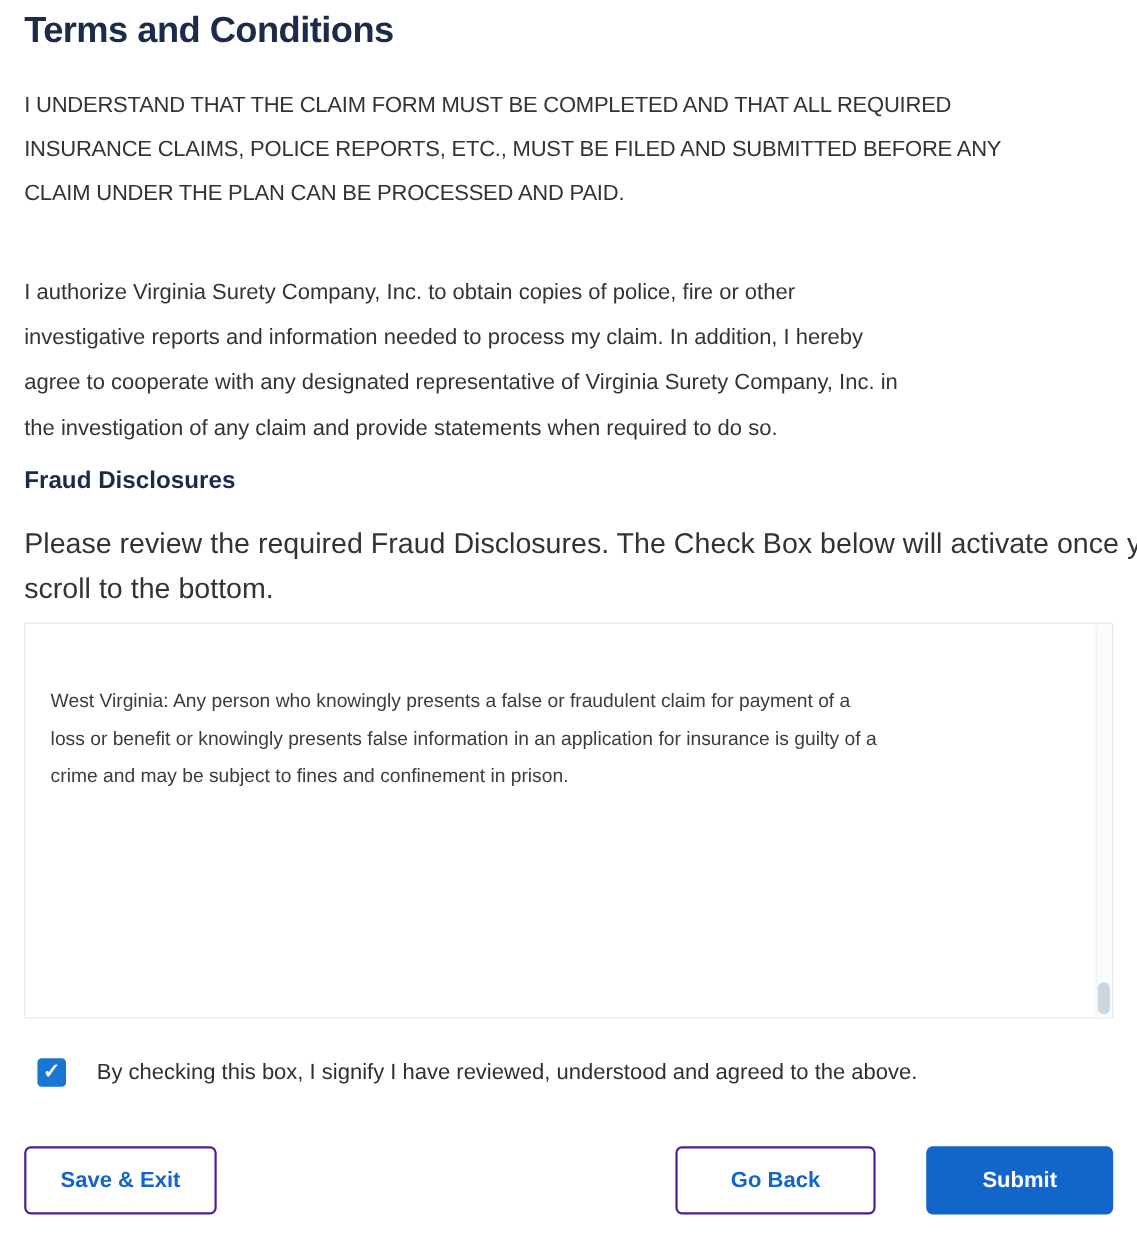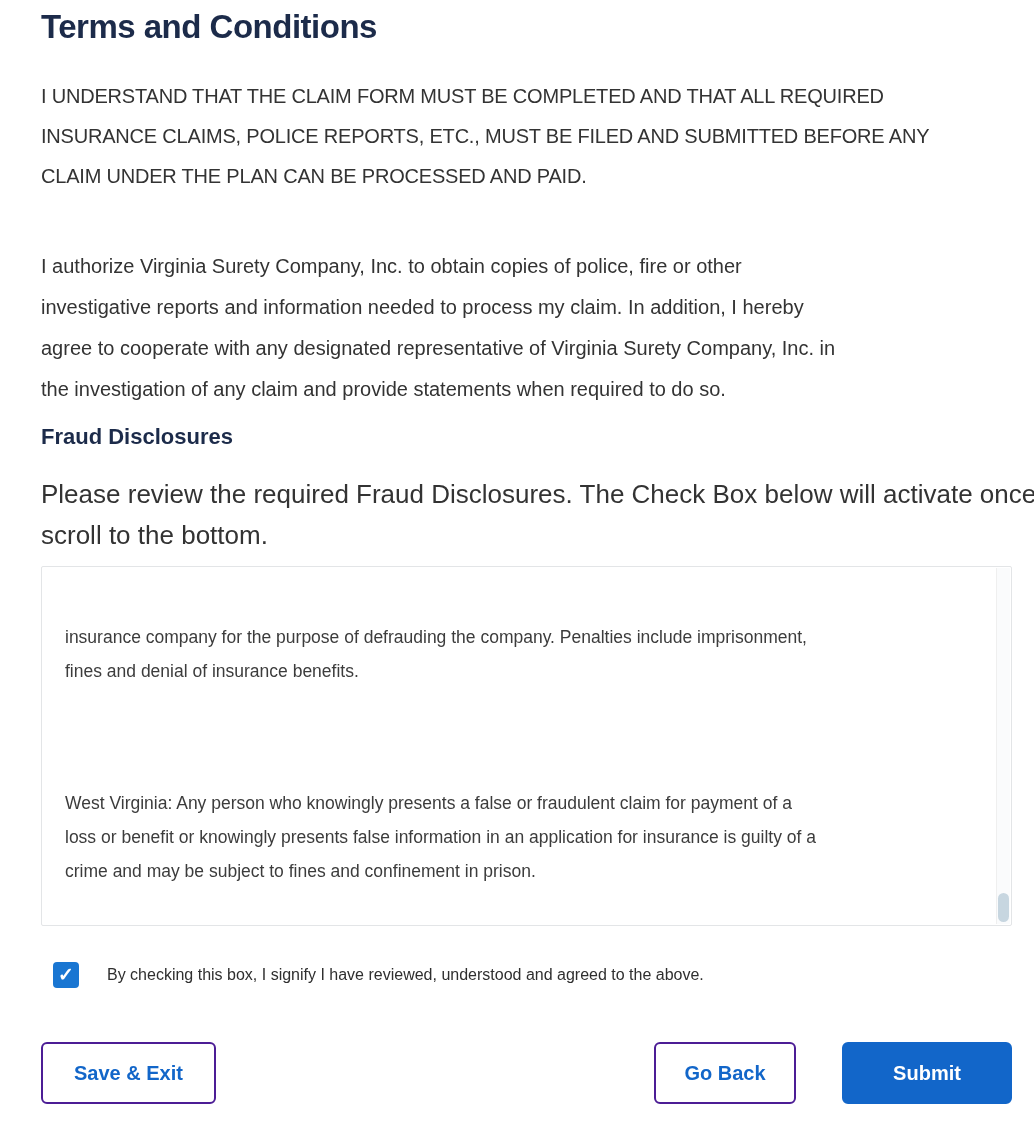--- a/index.html
+++ b/index.html
@@ -4,21 +4,21 @@
 <style>
   * { box-sizing: border-box; }
   html, body { margin: 0; padding: 0; }
   body {
     width: 1034px; height: 1130px;
     background: #ffffff;
     font-family: "Liberation Sans", sans-serif;
     color: #333333;
     overflow: hidden;
   }
-  .page { padding: 4px 22px 0 22px; margin-left: 19px; }
+  .page { padding: 4px 22px 0 22px; }
 
   h1.page-title {
     margin: 2px 0 0 0;
     font-size: 33px;
     line-height: 42px;
     font-weight: bold;
     color: #1c2b4a;
     letter-spacing: -0.5px;
   }
 
@@ -105,21 +105,21 @@
     cursor: pointer;
   }
   .checkbox .check {
     color: #ffffff;
     font-size: 19px;
     font-weight: bold;
     line-height: 1;
     transform: translateY(-1px);
   }
   .agree-label {
-    font-size: 16px;
+    font-size: 20px;
     color: #2f2f2f;
   }
 
   .actions {
     margin-top: 54px;
     display: flex;
     align-items: center;
   }
   .btn {
     height: 62px;
@@ -133,21 +133,21 @@
     background: #ffffff;
     border: 2px solid #4c1d95;
     color: #1266c9;
   }
   .btn.primary {
     background: #1266c9;
     border: 2px solid #1266c9;
     color: #ffffff;
   }
   .btn.save-exit { width: 175px; }
-  .btn.go-back  { width: 142px; margin-right: 46px; }
+  .btn.go-back  { width: 182px; margin-right: 46px; }
   .btn.submit   { width: 170px; }
   .actions .spacer { flex: 1; }
 </style>
 </head>
 <body>
 
 <main class="page">
 
   <h1 class="page-title">Terms and Conditions</h1>
 
@@ -160,22 +160,20 @@
 agree to cooperate with any designated representative of Virginia Surety Company, Inc. in
 the investigation of any claim and provide statements when required to do so.</p>
 
   <h2 class="section-heading">Fraud Disclosures</h2>
 
   <p class="para instruction">Please review the required Fraud Disclosures. The Check Box below will activate once you
 scroll to the bottom.</p>
 
   <div class="scrollbox">
     <div class="scroll-inner">
-      <p>insurance company for the purpose of defrauding the company. Penalties include imprisonment,
-fines and denial of insurance benefits.</p>
       <p>West Virginia: Any person who knowingly presents a false or fraudulent claim for payment of a
 loss or benefit or knowingly presents false information in an application for insurance is guilty of a
 crime and may be subject to fines and confinement in prison.</p>
       
     </div>
     <div class="sb-track">
       <div class="sb-thumb"></div>
     </div>
   </div>
 

